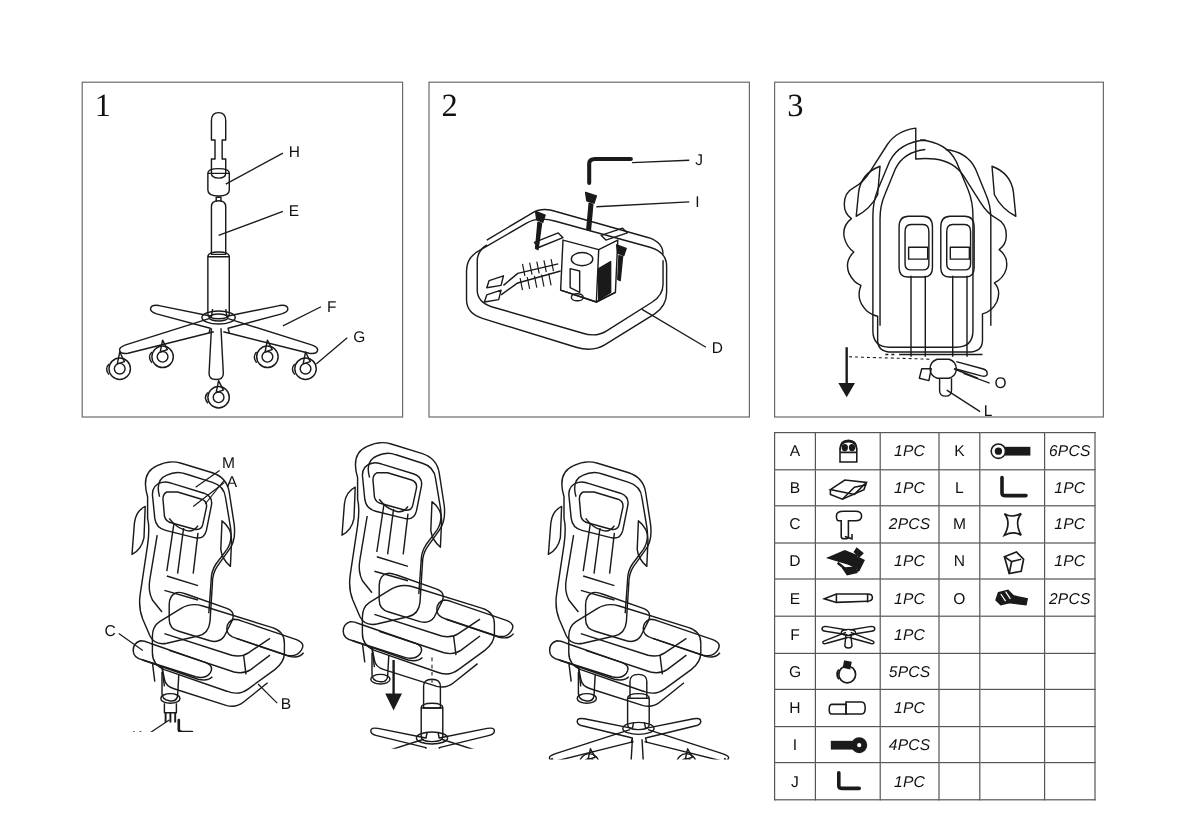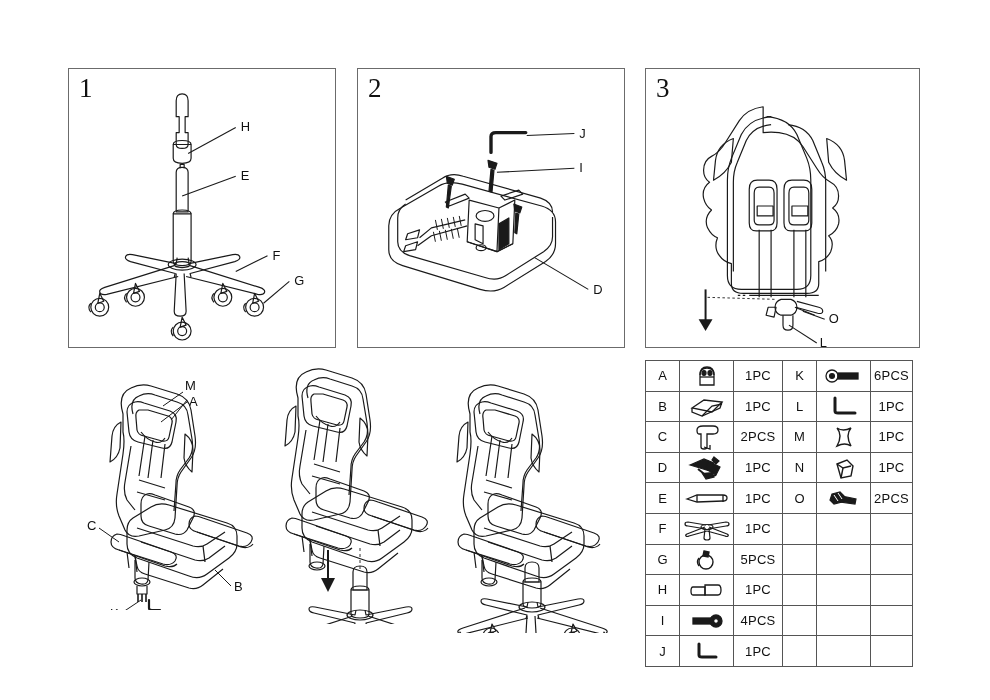--- a/index.html
+++ b/index.html
@@ -30,21 +30,21 @@
 
   
   #parts-table{position:absolute;left:645px;top:360px;width:268px;height:296px;
     border-collapse:collapse;table-layout:fixed;background:#fff;}
   #parts-table td{border:1px solid #555;padding:0;text-align:center;vertical-align:middle;
     height:29.6px;font-size:13px;color:#111;}
   .c-letter{width:33px;}
   .c-icon{width:53px;}
   .c-qty{width:48px;}
   .c-empty{}
-  .qtytxt{font-size:13.5px;letter-spacing:0.2px;}
+  .qtytxt{font-size:13.5px;letter-spacing:0.2px;font-style:italic;}
   .ltr{font-size:14px;}
   .icn{display:block;margin:0 auto;}
 </style>
 </head>
 <body>
 
 <div class="sheet">
 
   <div class="panel" id="panel-1">
     <div class="step-num">1</div>

